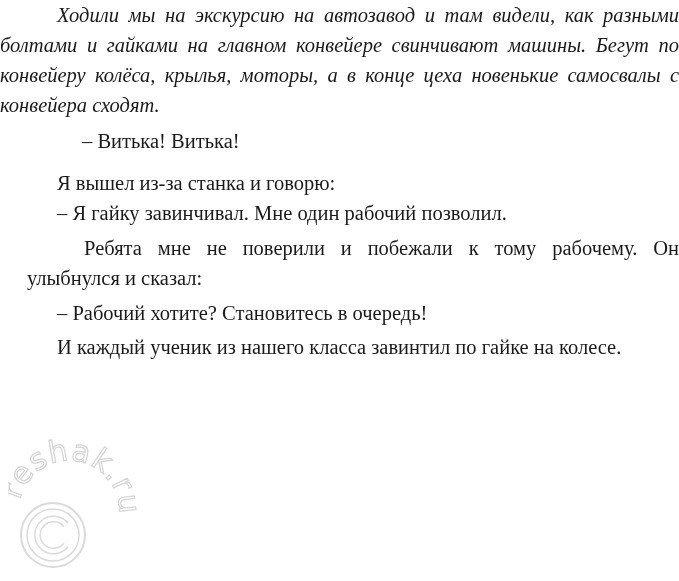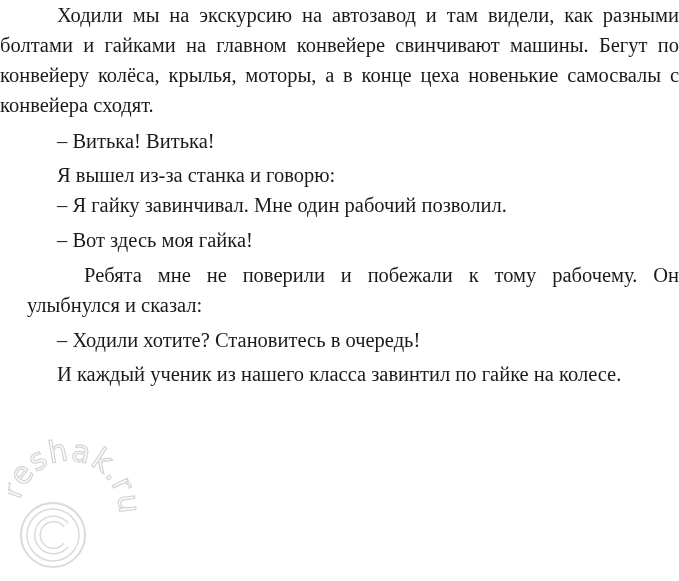--- a/index.html
+++ b/index.html
@@ -23,24 +23,24 @@
       font-size: 20.5px;
       color: #1a1a1a;
     }
     .para {
       margin: 0;
       text-indent: 57px;
       text-align: justify;
       text-align-last: left;
       line-height: 30px;
     }
-    .p1 { margin-top: 0px; }
+    .p1 { margin-top: 0px; font-style: italic; }
     .p2 { margin-top: 6px; }
-    .p3 { margin-top: 6px; }
-    .p4 { margin-top: 4px; }
+    .p3 { margin-top: 6px; margin-left: 25px; }
+    .p4 { margin-top: 12px; }
     .p5 { margin-top: 0; }
     .p6 { margin-top: 4px; }
     .p7 { margin-top: 5px; }
     .p8 { margin-top: 5px; margin-left: 27px; }
     .p9 { margin-top: 5px; }
     .p10 { margin-top: 4px; }
 
     .watermark {
       position: absolute;
       left: 8px;
@@ -56,23 +56,22 @@
     }
   </style>
 </head>
 <body>
 
 <div class="page">
   <p class="para p1">Ходили мы на экскурсию на автозавод и там видели, как разными болтами и гайками на главном конвейере свинчивают машины. Бегут по конвейеру колёса, крылья, моторы, а в конце цеха новенькие самосвалы с конвейера сходят.</p>
   <p class="para p3">– Витька! Витька!</p>
   <p class="para p4">Я вышел из-за станка и говорю:</p>
   <p class="para p5">– Я гайку завинчивал. Мне один рабочий позволил.</p>
-  <p class="para p7">– Вот здесь моя гайка!</p>
   <p class="para p8">Ребята мне не поверили и побежали к тому рабочему. Он улыбнулся и сказал:</p>
-  <p class="para p9">– Ходили хотите? Становитесь в очередь!</p>
+  <p class="para p9">– Рабочий хотите? Становитесь в очередь!</p>
   <p class="para p10">И каждый ученик из нашего класса завинтил по гайке на колесе.</p>
 </div>
 
 <div class="watermark">
   <svg viewBox="0 0 160 150">
 
     <circle cx="45" cy="105" r="32" fill="none" stroke="#bdbdbd" stroke-width="2"></circle>
     <circle cx="45" cy="105" r="26" fill="none" stroke="#bdbdbd" stroke-width="1.5"></circle>
     <path d="M58 95 A16 16 0 1 0 58 115" fill="none" stroke="#bdbdbd" stroke-width="7"></path>
     <path d="M58 95 A16 16 0 1 0 58 115" fill="none" stroke="#ffffff" stroke-width="4"></path>

